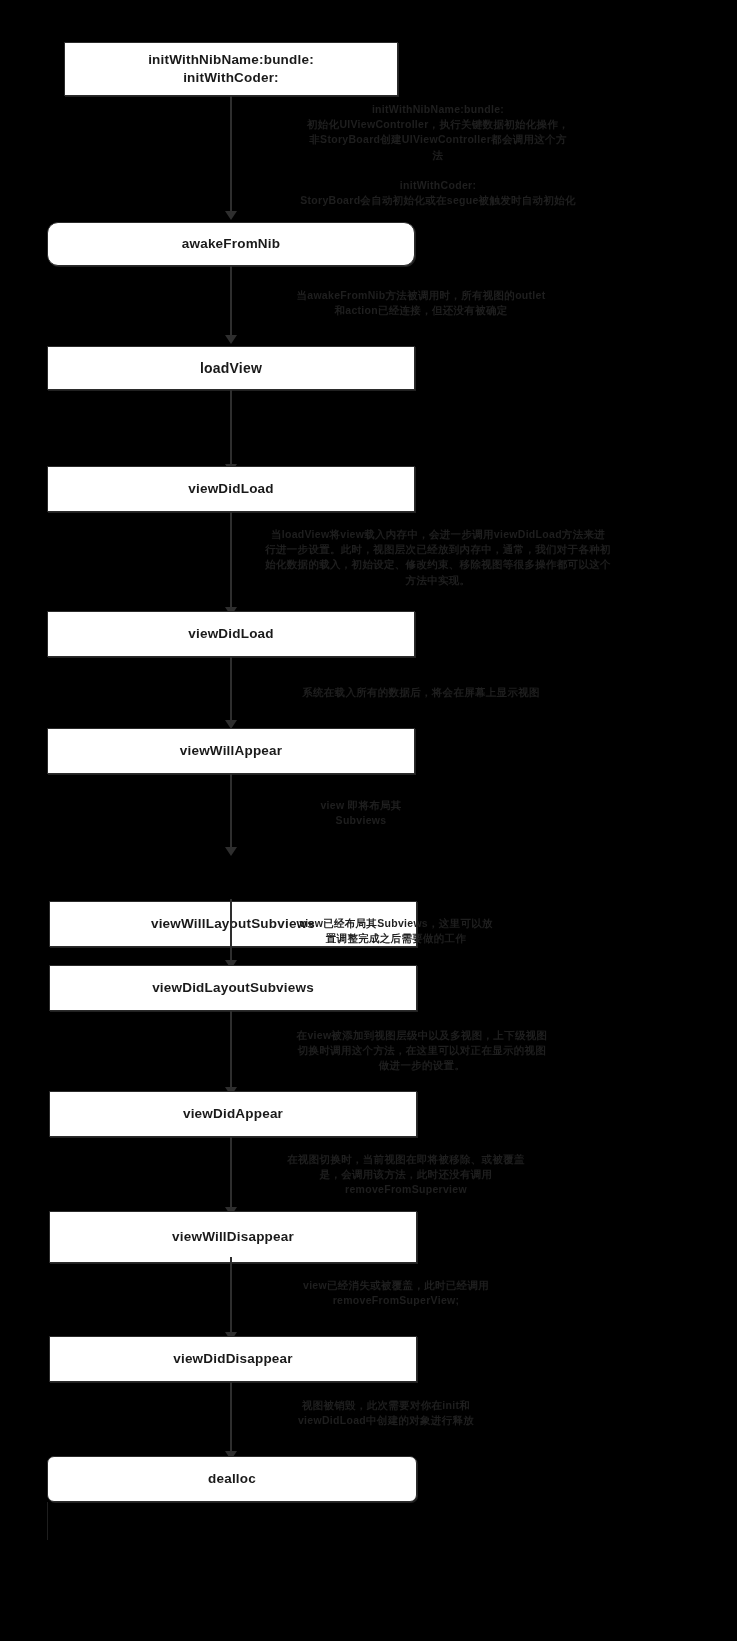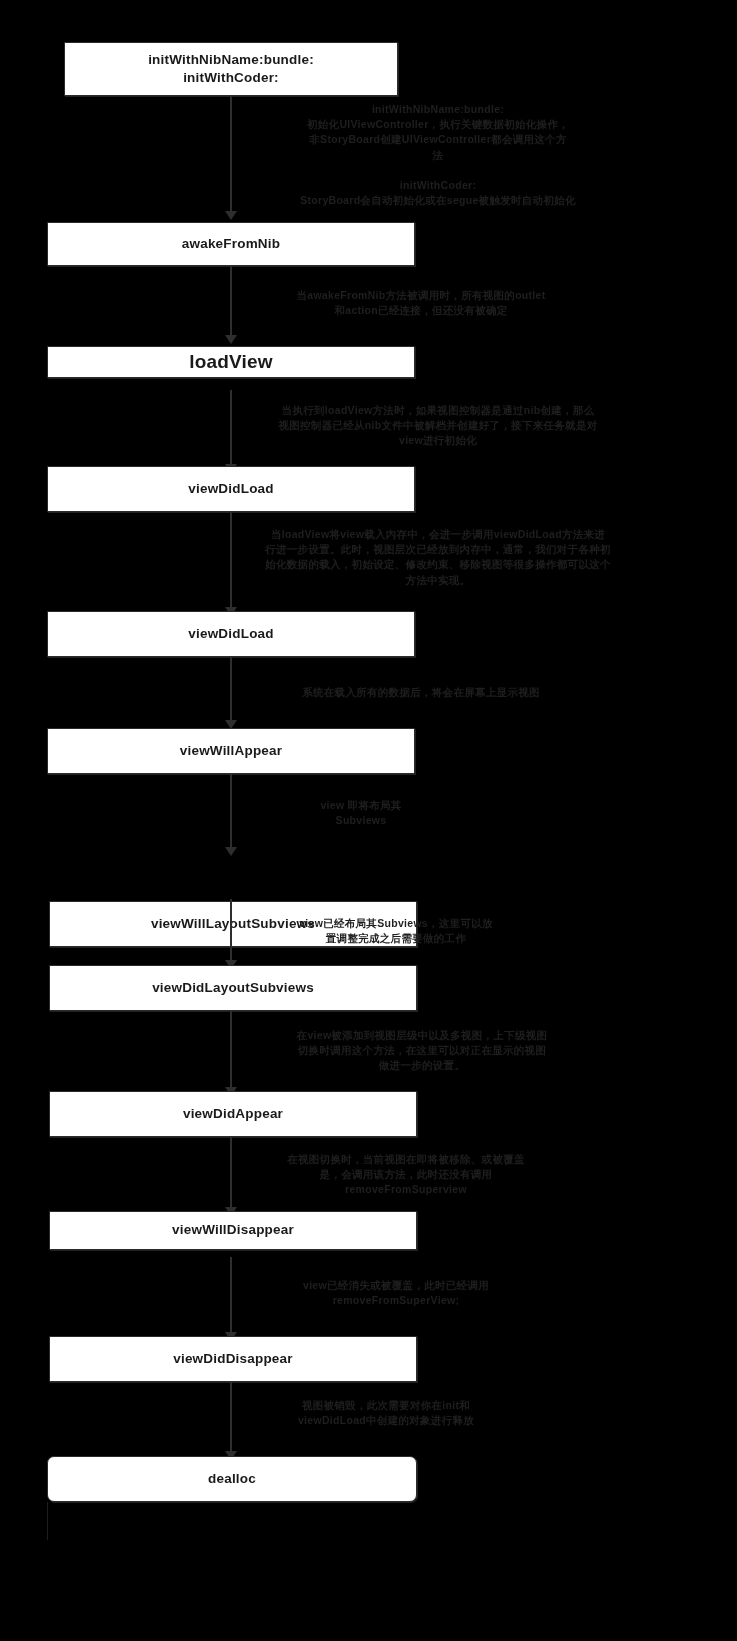--- a/index.html
+++ b/index.html
@@ -73,36 +73,33 @@
   <div class="edge" style="left:230px; top:96px; height:118px;"></div>
   <div class="arrowhead" style="left:225px; top:211px;"></div>
   <div class="edge-label" style="left:236px; top:102px; width:404px; font-size:10.5px;">initWithNibName:bundle:
 初始化UIViewController，执行关键数据初始化操作，
 非StoryBoard创建UIViewController都会调用这个方
 法
 
 initWithCoder:
 StoryBoard会自动初始化或在segue被触发时自动初始化</div>
 
-  <div class="node" style="left:47px; top:222px; width:368px; height:44px; font-size:13.5px;">
+  <div class="node" style="left:47px; top:222px; width:368px; height:44px; font-size:13.5px;border-radius:11px;">
     <span class="node-label">awakeFromNib</span>
   </div>
   <div class="edge" style="left:230px; top:266px; height:72px;"></div>
   <div class="arrowhead" style="left:225px; top:335px;"></div>
   <div class="edge-label" style="left:236px; top:288px; width:370px; font-size:10.5px;">当awakeFromNib方法被调用时，所有视图的outlet
 和action已经连接，但还没有被确定</div>
 
-  <div class="node" style="left:47px; top:346px; width:368px; height:32px; font-size:19px;justify-content:flex-end;">
+  <div class="node" style="left:47px; top:346px; width:368px; height:44px; font-size:14px;justify-content:flex-end;">
     <span class="node-label">loadView</span>
   </div>
   <div class="edge" style="left:230px; top:390px; height:77px;"></div>
   <div class="arrowhead" style="left:225px; top:464px;"></div>
-  <div class="edge-label" style="left:236px; top:403px; width:404px; font-size:10.5px;">当执行到loadView方法时，如果视图控制器是通过nib创建，那么
-视图控制器已经从nib文件中被解档并创建好了，接下来任务就是对
-view进行初始化</div>
 
   <div class="node" style="left:47px; top:466px; width:368px; height:46px; font-size:13.5px;">
     <span class="node-label">viewDidLoad</span>
   </div>
   <div class="edge" style="left:230px; top:512px; height:98px;"></div>
   <div class="arrowhead" style="left:225px; top:607px;"></div>
   <div class="edge-label" style="left:236px; top:527px; width:404px; font-size:10.5px;">当loadView将view载入内存中，会进一步调用viewDidLoad方法来进
 行进一步设置。此时，视图层次已经放到内存中，通常，我们对于各种初
 始化数据的载入，初始设定、修改约束、移除视图等很多操作都可以这个
 方法中实现。</div>
@@ -141,21 +138,21 @@
 
   <div class="node" style="left:49px; top:1091px; width:368px; height:46px; font-size:13.5px;">
     <span class="node-label">viewDidAppear</span>
   </div>
   <div class="edge" style="left:230px; top:1137px; height:73px;"></div>
   <div class="arrowhead" style="left:225px; top:1207px;"></div>
   <div class="edge-label" style="left:236px; top:1152px; width:340px; font-size:10.5px;">在视图切换时，当前视图在即将被移除、或被覆盖
 是，会调用该方法，此时还没有调用
 removeFromSuperview</div>
 
-  <div class="node" style="left:49px; top:1211px; width:368px; height:39px; font-size:13.5px;">
+  <div class="node" style="left:49px; top:1211px; width:368px; height:52px; font-size:13.5px;">
     <span class="node-label">viewWillDisappear</span>
   </div>
   <div class="edge" style="left:230px; top:1257px; height:78px;"></div>
   <div class="arrowhead" style="left:225px; top:1332px;"></div>
   <div class="edge-label" style="left:236px; top:1278px; width:320px; font-size:10.5px;">view已经消失或被覆盖，此时已经调用
 removeFromSuperView;</div>
 
   <div class="node" style="left:49px; top:1336px; width:368px; height:46px; font-size:13.5px;justify-content:center;">
     <span class="node-label">viewDidDisappear</span>
   </div>

